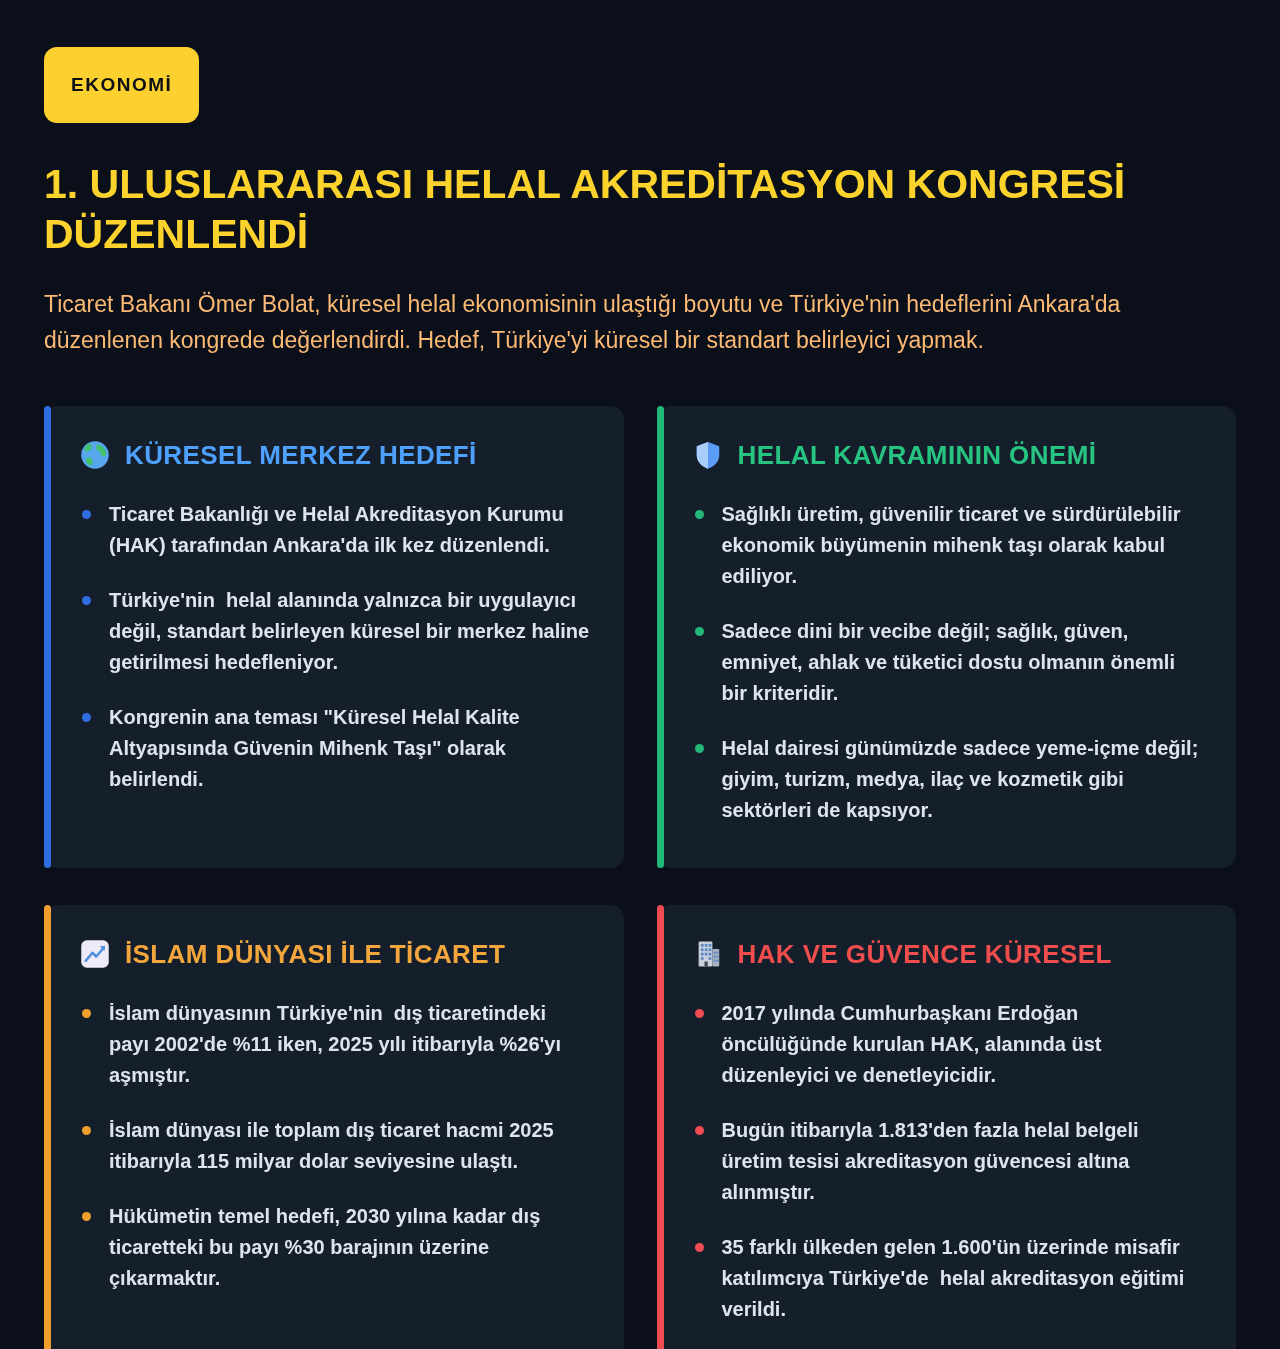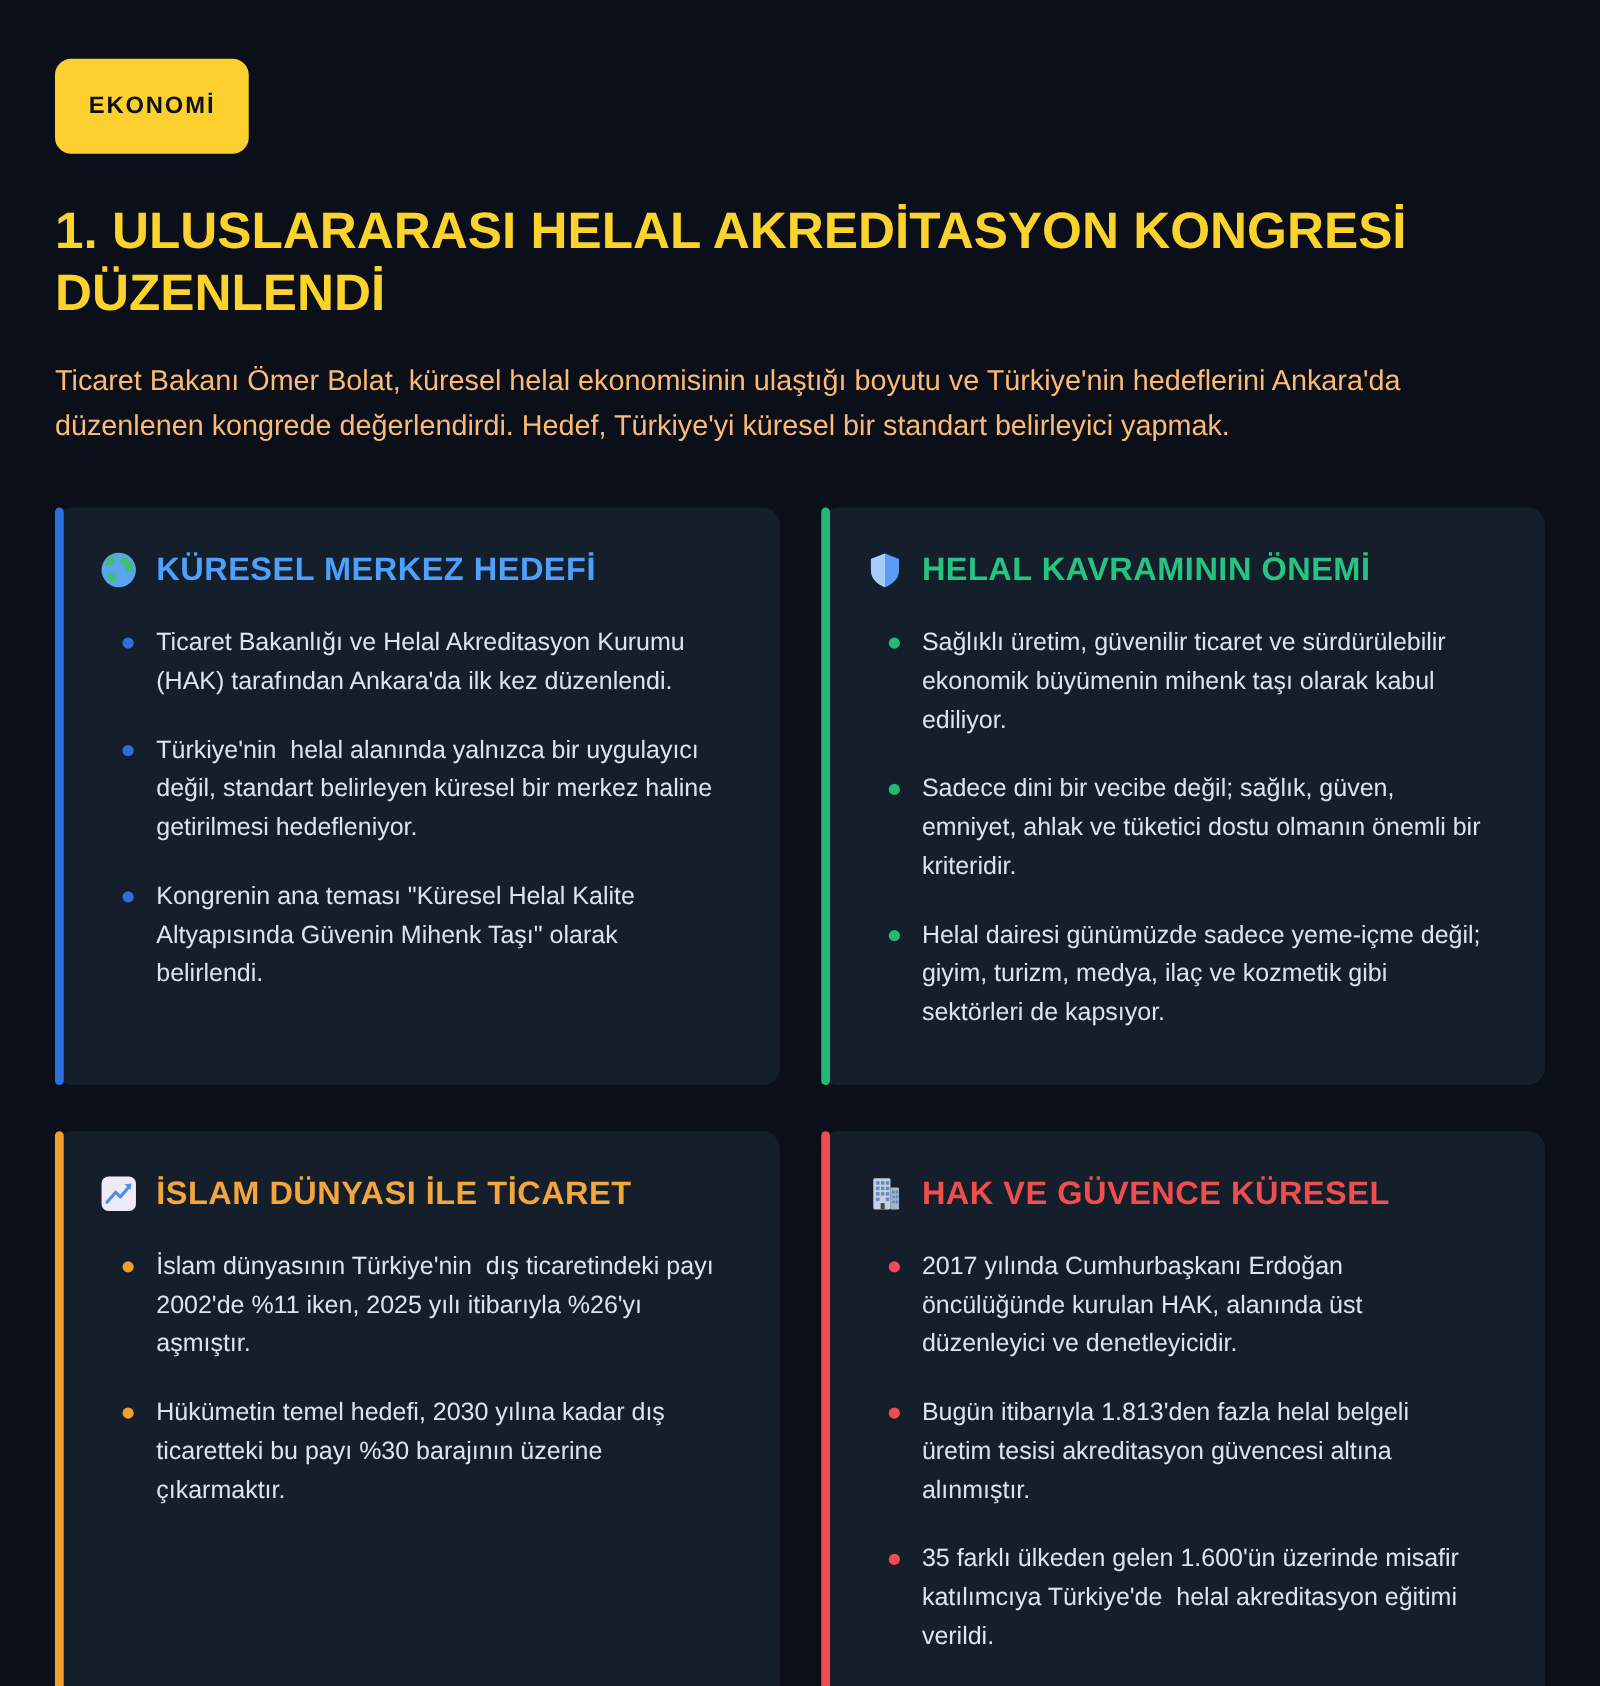--- a/index.html
+++ b/index.html
@@ -63,41 +63,42 @@
     position: absolute;
     left: 0;
     top: 0;
     bottom: 0;
     width: 7px;
     border-radius: 10px;
     background: var(--accent);
   }
   .card-header {
     display: flex;
-    align-items: flex-end;
+    align-items: flex-start;
     gap: 15px;
     margin-bottom: 28px;
   }
   .card-icon {
     width: 30px;
     height: 30px;
     flex: 0 0 auto;
     display: inline-block;
   }
   .card-icon svg { width: 100%; height: 100%; display: block; }
   .card-title {
     font-size: 26px;
     font-weight: bold;
     letter-spacing: 0.4px;
     color: var(--heading);
   }
   .bullets {
     list-style: none;
-    margin: 16px;
+    margin: 0;
     padding: 0;
+    font-weight: bold;
   }
   .bullets li {
     position: relative;
     padding-left: 29px;
     margin-bottom: 24px;
     color: #dce5ef;
     font-size: 20px;
     line-height: 1.55;
   }
   .bullets li::before {
@@ -182,20 +183,21 @@
           <svg viewBox="0 0 24 24" aria-hidden="true">
             <rect x="1" y="1" width="22" height="22" rx="4.5" fill="#efeaf7"></rect>
             <polyline points="4.5,17.5 10,11 13,14 19,7" stroke="#4f8fe0" stroke-width="2" fill="none" stroke-linecap="round" stroke-linejoin="round"></polyline>
             <path d="M15.8 5.9 L20 5.4 L19.6 9.6 Z" fill="#4f8fe0"></path>
           </svg>
         </span>
         <span class="card-title">İSLAM DÜNYASI İLE TİCARET</span>
       </div>
       <ul class="bullets">
         <li>İslam dünyasının Türkiye'nin &nbsp;dış ticaretindeki payı 2002'de %11 iken, 2025 yılı itibarıyla %26'yı aşmıştır.</li>
+        <li>İslam dünyası ile toplam dış ticaret hacmi 2025 itibarıyla 115 milyar dolar seviyesine ulaştı.</li>
         <li>Hükümetin temel hedefi, 2030 yılına kadar dış ticaretteki bu payı %30 barajının üzerine çıkarmaktır.</li>
       </ul>
     </section>
 
     <section class="card" style="--accent: #ee4b52; --heading: #f04d4d;">
       <div class="accent-bar"></div>
       <div class="card-header">
         <span class="card-icon">
           <svg viewBox="0 0 24 24" aria-hidden="true">
             <rect x="4.5" y="2" width="11" height="20" rx="1" fill="#c8d1db"></rect>

